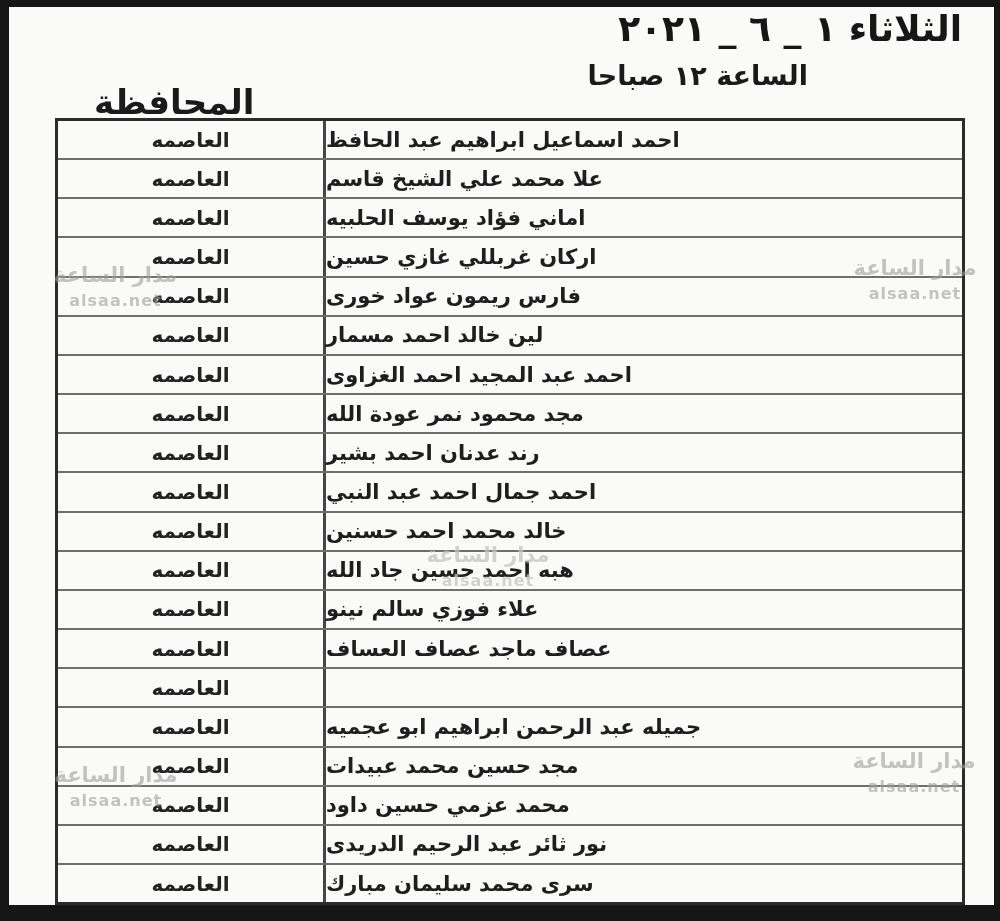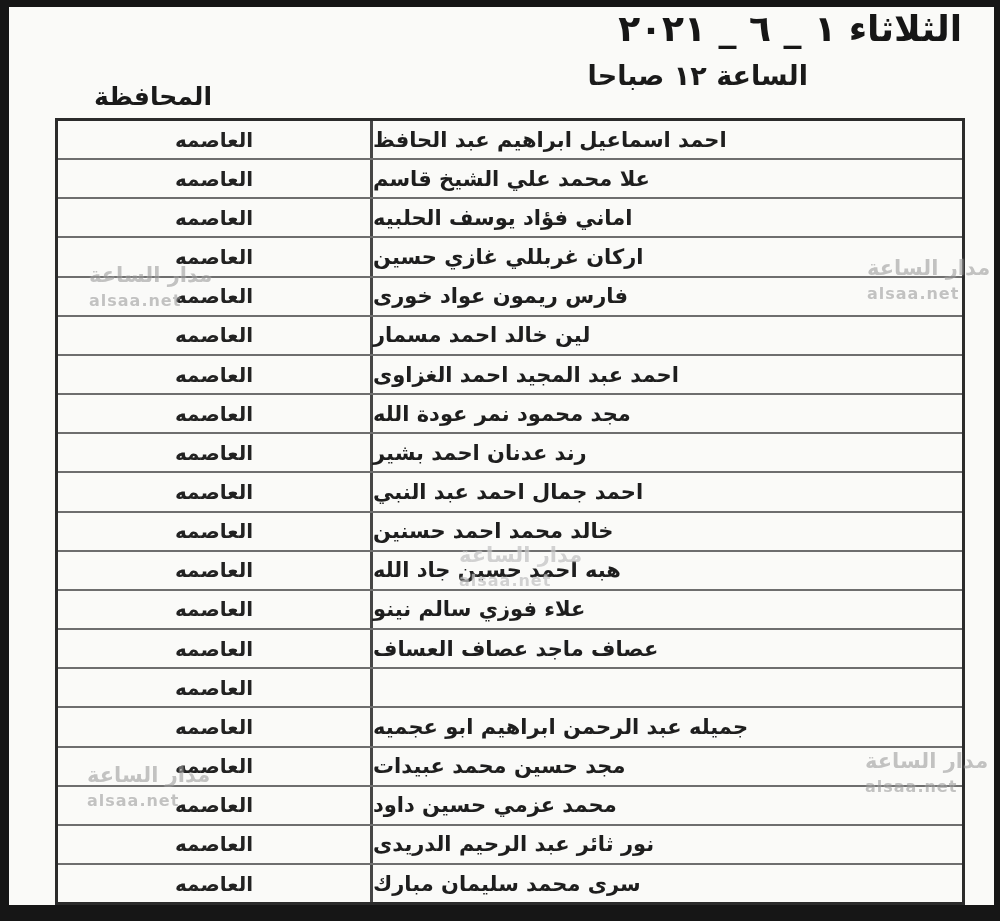--- a/index.html
+++ b/index.html
@@ -30,21 +30,21 @@
     position: absolute;
     top: 60px; right: 192px;
     font-size: 27px; font-weight: bold;
     direction: rtl;
     color: #1a1a1a;
     white-space: nowrap;
   }
   .col-header {
     position: absolute;
     top: 82px; left: 94px;
-    font-size: 25px; font-weight: bold;
+    font-size: 34px; font-weight: bold;
     direction: rtl;
     color: #1a1a1a;
   }
 
   .names-table {
     position: absolute;
     left: 55px; top: 118px;
     width: 910px; height: 787px;
     border: 3px solid #2b2b2b;
     background: transparent;
@@ -52,49 +52,48 @@
   }
   .tbody { display: flex; flex-direction: column; height: 100%; }
   .row {
     flex: 1;
     display: flex;
     border-bottom: 2px solid #6e6e6e;
   }
   .row:last-child { border-bottom: none; }
   .cell { display: flex; align-items: center; }
   .cell.gov {
-    width: 315px;
+    width: 268px;
     border-right: 3px solid #464646;
     justify-content: center;
     font-size: 20px; font-weight: bold;
     direction: rtl;
     color: #222;
   }
   .cell.name {
     flex: 1;
     justify-content: flex-end;
     padding-right: 16px;
     font-size: 21px; font-weight: bold;
     direction: rtl;
     color: #1e1e1e;
     white-space: nowrap;
     border-radius: 10px;
   }
 
   
   .wm {
     position: absolute;
-    text-align: left;
+    text-align: center;
     font-weight: bold;
     z-index: 3;
     pointer-events: none;
     color: #9d9d9d;
     opacity: 0.6;
     text-shadow: 0 0 2px rgba(255,255,255,0.9);
-    margin-left: 41px;
   }
   .wm .wm-ar { font-size: 21px; direction: rtl; line-height: 26px; }
   .wm .wm-en { font-size: 16px; line-height: 26px; letter-spacing: 1px; }
   .wm1 { left: 48px;  top: 262px; width: 135px; }
   .wm2 { left: 826px; top: 255px; width: 178px; }
   .wm3 { left: 418px; top: 542px; width: 140px; color: #c4c4c4; opacity: 0.75; }
   .wm4 { left: 46px;  top: 762px; width: 140px; }
   .wm5 { left: 824px; top: 748px; width: 180px; }
 </style>
 </head>

